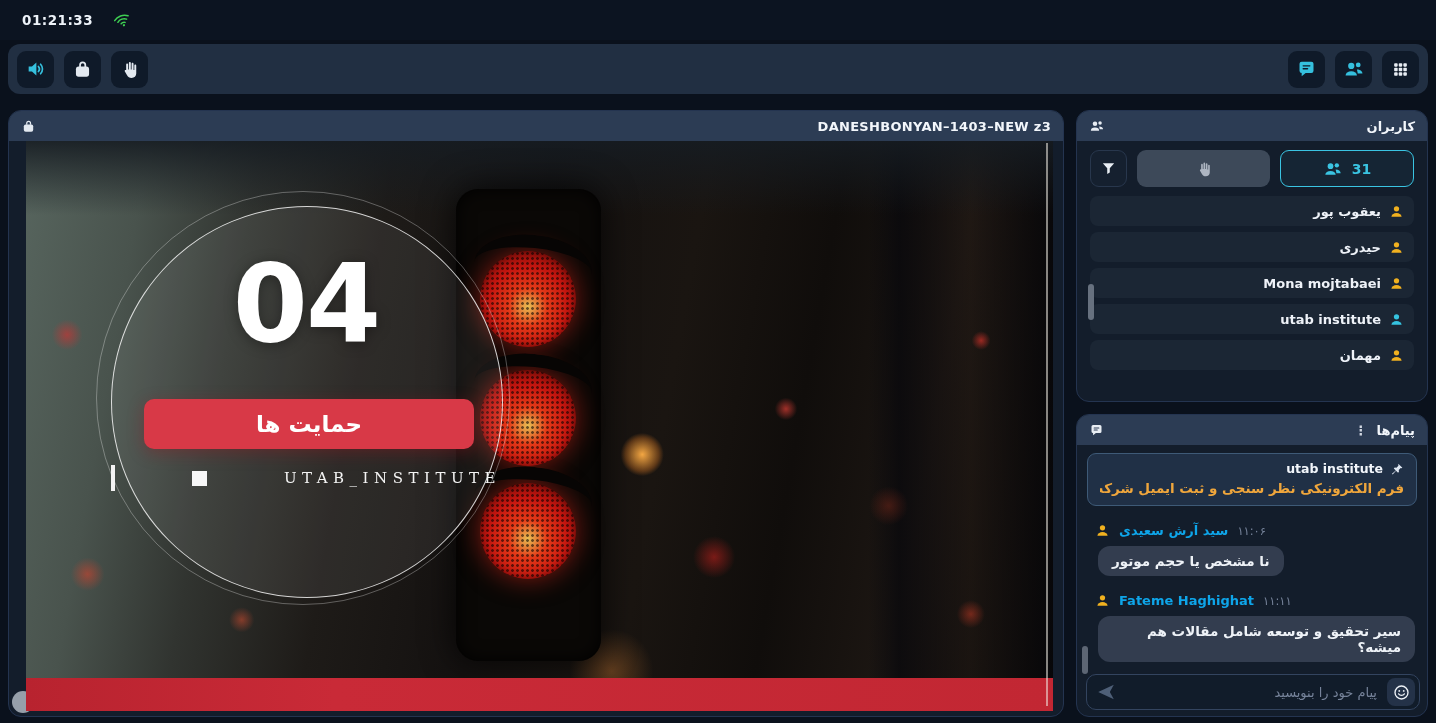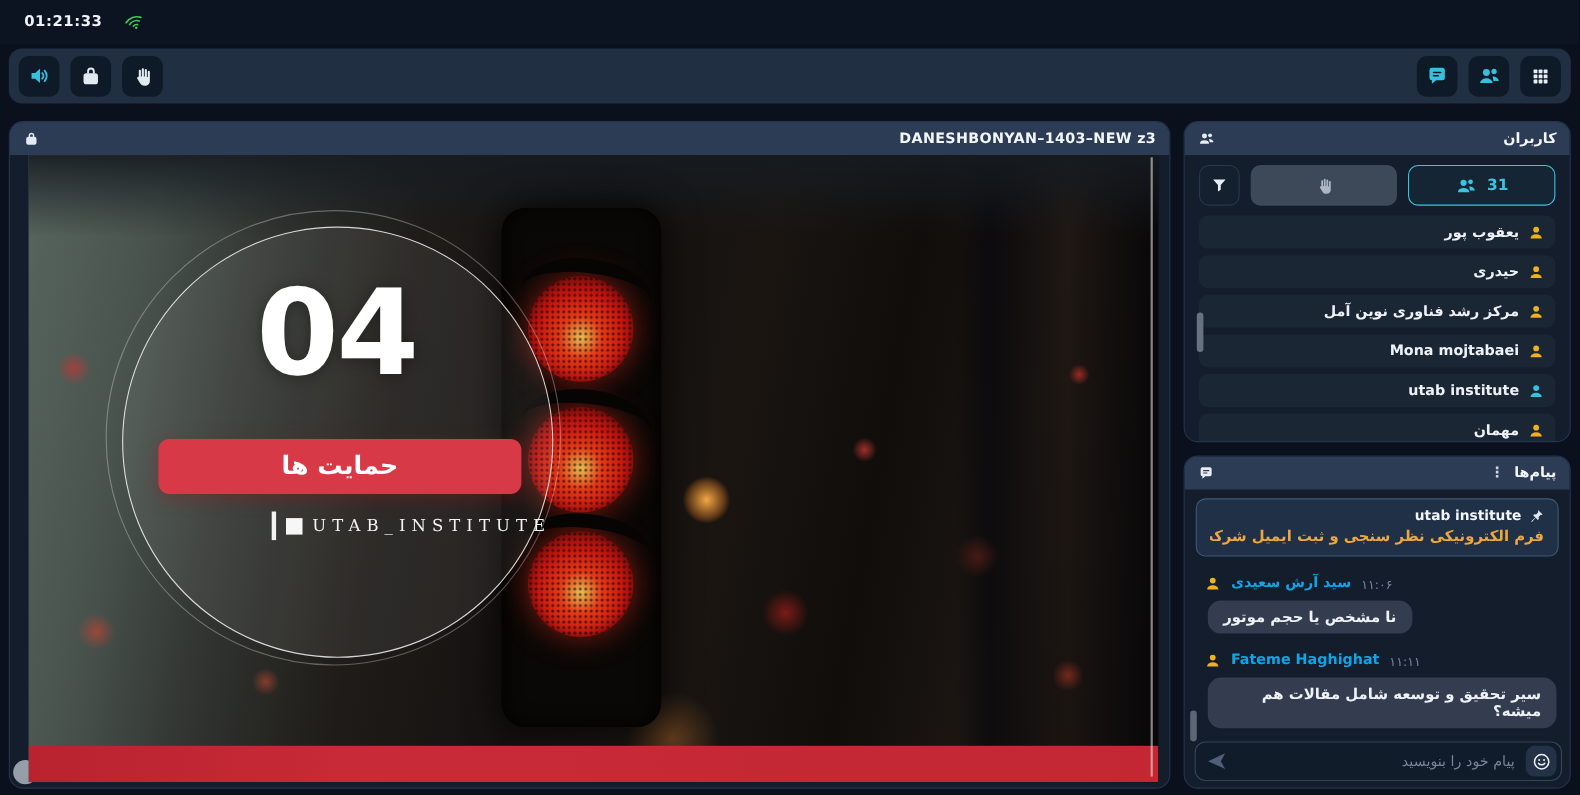--- a/index.html
+++ b/index.html
@@ -57,21 +57,21 @@
   .lamp::after{content:"";position:absolute;left:-6px;top:-16px;width:118px;height:52px;border-radius:50%;
         border-top:13px solid #070504;transform:rotate(6deg);}
   .ring-outer{position:absolute;left:70px;top:50px;width:412px;height:412px;border-radius:50%;border:1px solid rgba(255,255,255,.30);}
   .ring{position:absolute;left:85px;top:65px;width:390px;height:390px;border-radius:50%;
         border:1.5px solid rgba(255,255,255,.8);background:rgba(255,255,255,.075);}
   .slide-num{position:absolute;left:85px;top:106px;width:390px;text-align:center;color:#fff;
         font-size:108px;font-weight:800;line-height:1.05;letter-spacing:-2px;text-shadow:0 2px 14px rgba(0,0,0,.35);}
   .slide-btn{position:absolute;left:118px;top:258px;width:330px;height:50px;border-radius:10px;background:#d83947;
         display:flex;align-items:center;justify-content:center;color:#fff;font-weight:bold;font-size:23px;
         box-shadow:0 4px 16px rgba(160,20,30,.35);direction:rtl;}
-  .slide-cap{position:absolute;left:85px;top:324px;width:390px;display:flex;align-items:center;justify-content:flex-end;gap:9px;}
+  .slide-cap{position:absolute;left:85px;top:324px;width:390px;display:flex;align-items:center;justify-content:space-between;gap:9px;}
   .cap-bar{width:3.5px;height:26px;background:#f3f3f3;}
   .cap-sq{width:15px;height:15px;background:#f7f7f7;}
   .cap-text{color:#f4f4f4;font-family:"DejaVu Serif","Liberation Serif",serif;font-size:15px;letter-spacing:5.5px;}
   .redbar{position:absolute;left:0;bottom:0;width:100%;height:33px;background:linear-gradient(90deg,#b8232f,#c92a37 30%,#c22733);}
   .vscroll{position:absolute;left:1037px;top:32px;bottom:10px;width:2px;background:rgba(242,238,230,.55);z-index:2;}
 
   
   .users{left:1076px;top:110px;width:352px;height:292px;}
   .controls{display:flex;align-items:center;gap:10px;padding:9px 13px 0 13px;}
   .btn-count{width:134px;height:37px;border-radius:9px;border:1.5px solid #3ac4e2;background:rgba(58,196,226,.05);
@@ -274,27 +274,20 @@
             <circle cx="12" cy="7.6" r="4.2" fill="#f1b11f"></circle>
             <path d="M3.8 20.5a8.2 6 0 0 1 16.4 0z" fill="#f1b11f"></path>
           </svg>
         <span class="uname">حیدری</span>
       </div>
       <div class="urow">
         <svg width="15" height="15" viewBox="0 0 24 24">
             <circle cx="12" cy="7.6" r="4.2" fill="#f1b11f"></circle>
             <path d="M3.8 20.5a8.2 6 0 0 1 16.4 0z" fill="#f1b11f"></path>
           </svg>
-        <span class="uname">مرکز رشد فناوری نوین آمل</span>
-      </div>
-      <div class="urow">
-        <svg width="15" height="15" viewBox="0 0 24 24">
-            <circle cx="12" cy="7.6" r="4.2" fill="#f1b11f"></circle>
-            <path d="M3.8 20.5a8.2 6 0 0 1 16.4 0z" fill="#f1b11f"></path>
-          </svg>
         <span class="uname">Mona mojtabaei</span>
       </div>
       <div class="urow em">
         <svg width="15" height="15" viewBox="0 0 24 24">
             <circle cx="12" cy="7.6" r="4.2" fill="#35c3e0"></circle>
             <path d="M3.8 20.5a8.2 6 0 0 1 16.4 0z" fill="#35c3e0"></path>
           </svg>
         <span class="uname">utab institute</span>
       </div>
       <div class="urow">

